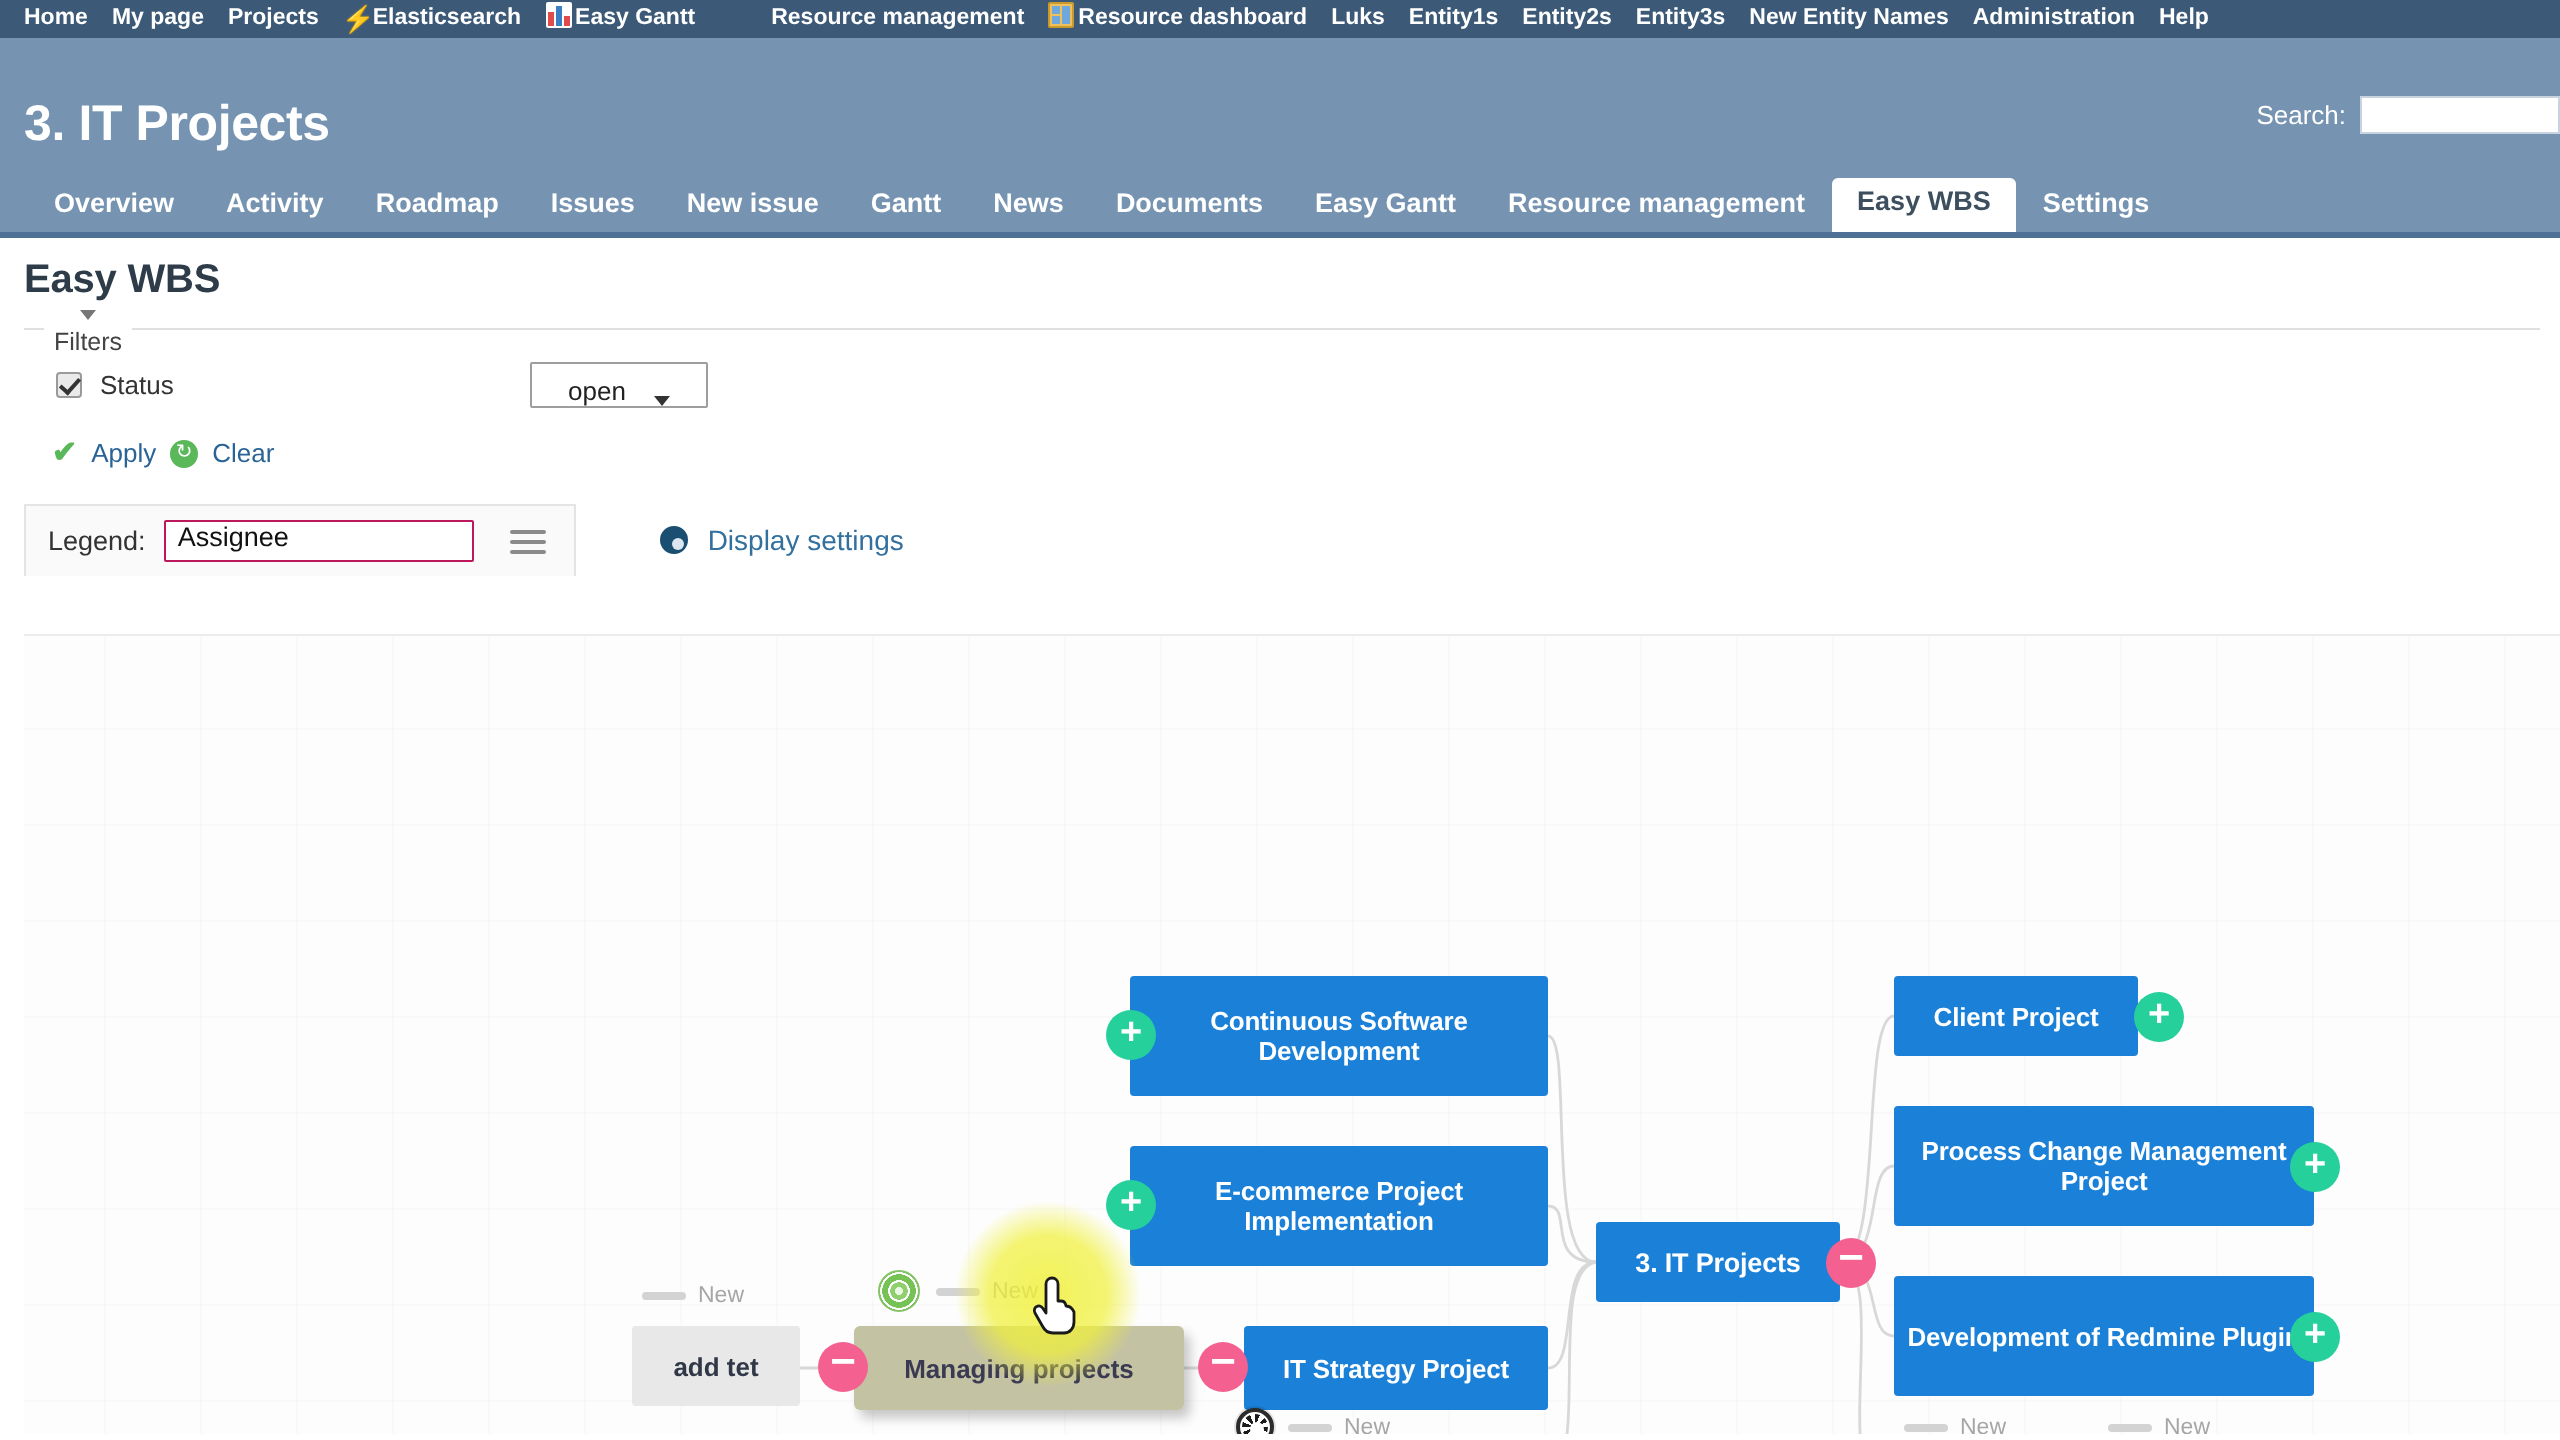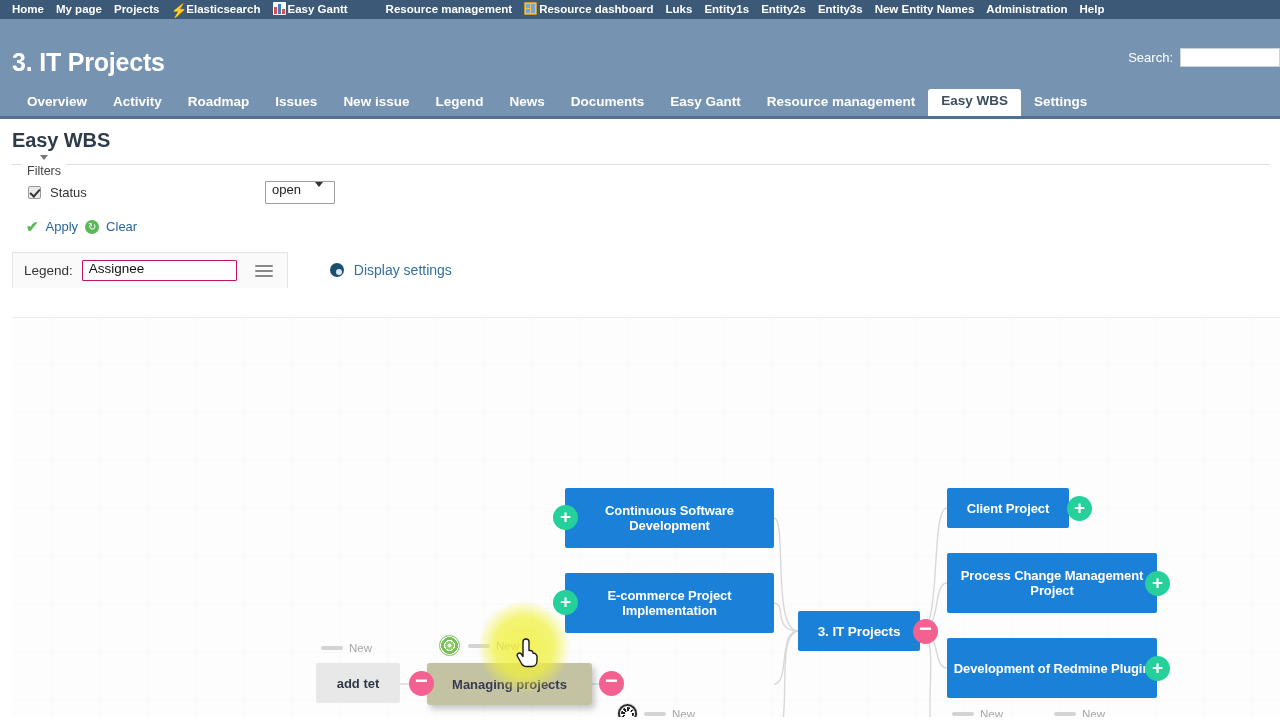--- a/index.html
+++ b/index.html
@@ -102,22 +102,22 @@
     width:13px;height:13px;border:1px solid #9a9a9a;background:#eaeaea;border-radius:2px;
     position:relative; margin-right:9px;
   }
   .chk::after{
     content:""; position:absolute; left:3px; top:0px; width:4px;height:8px;
     border:solid #333; border-width:0 2px 2px 0; transform:rotate(42deg);
   }
   .filter-label { font-size:13px; color:#333; width:215px; }
   .sel {
     height:23px; min-width:70px; border:1px solid #9e9e9e; background:#fff;
-    font-size:13px; color:#222; display:inline-flex; align-items:flex-start;
-    padding:0 6px; gap:14px; font-family:"Liberation Sans", sans-serif;
+    font-size:13px; color:#222; display:inline-flex; align-items:flex-end;
+    padding:0 18px; gap:14px; font-family:"Liberation Sans", sans-serif;
     border-radius:1px;
   }
   .sel .sel-caret{ width:0;height:0;border-left:4px solid transparent;border-right:4px solid transparent;border-top:5px solid #333; }
 
   .actions { display:flex; align-items:center; gap:7px; padding:14px 0 0 14px; }
   .act-link { font-size:13px; color:#2a6496; text-decoration:none; cursor:pointer; }
   .ic-check { color:#5ab75a; font-size:15px; font-weight:bold; line-height:1; }
   .ic-reload {
     width:14px;height:14px;border-radius:50%;background:#5ab75a;color:#fff;
     font-size:10px; display:inline-flex;align-items:center;justify-content:center;
@@ -267,21 +267,21 @@
     <input class="search-input" type="text" placeholder="" style="">
   </div>
 </div>
 
 <div class="tabbar">
   <a class="tab" href="#">Overview</a>
   <a class="tab" href="#">Activity</a>
   <a class="tab" href="#">Roadmap</a>
   <a class="tab" href="#">Issues</a>
   <a class="tab" href="#">New issue</a>
-  <a class="tab" href="#">Legend</a>
+  <a class="tab" href="#">Gantt</a>
   <a class="tab" href="#">News</a>
   <a class="tab" href="#">Documents</a>
   <a class="tab" href="#">Easy Gantt</a>
   <a class="tab" href="#">Resource management</a>
   <a class="tab active" href="#">Easy WBS</a>
   <a class="tab" href="#">Settings</a>
 </div>
 
 <div class="content">
 
@@ -358,20 +358,23 @@
         <span>+</span>
       </div>
 
     <div class="node blue" style="left:553px; top:255px; width:209px; height:60px;">
       <span>E-commerce Project Implementation</span>
     </div>
     <div class="badge plus" style="left:541px; top:272px;">
         <span>+</span>
       </div>
 
+    <div class="node blue" style="left:610px; top:345px; width:152px; height:42px;">
+      <span>IT Strategy Project</span>
+    </div>
     <div class="badge minus" style="left:587px; top:353px;">
         <span>−</span>
       </div>
 
     <div class="newtag" style="left:632px; top:390px;">
       <span class="bar"></span>
       <span>New</span>
     </div>
     <div class="spinner" style="left:606px; top:386px;"></div>
 

